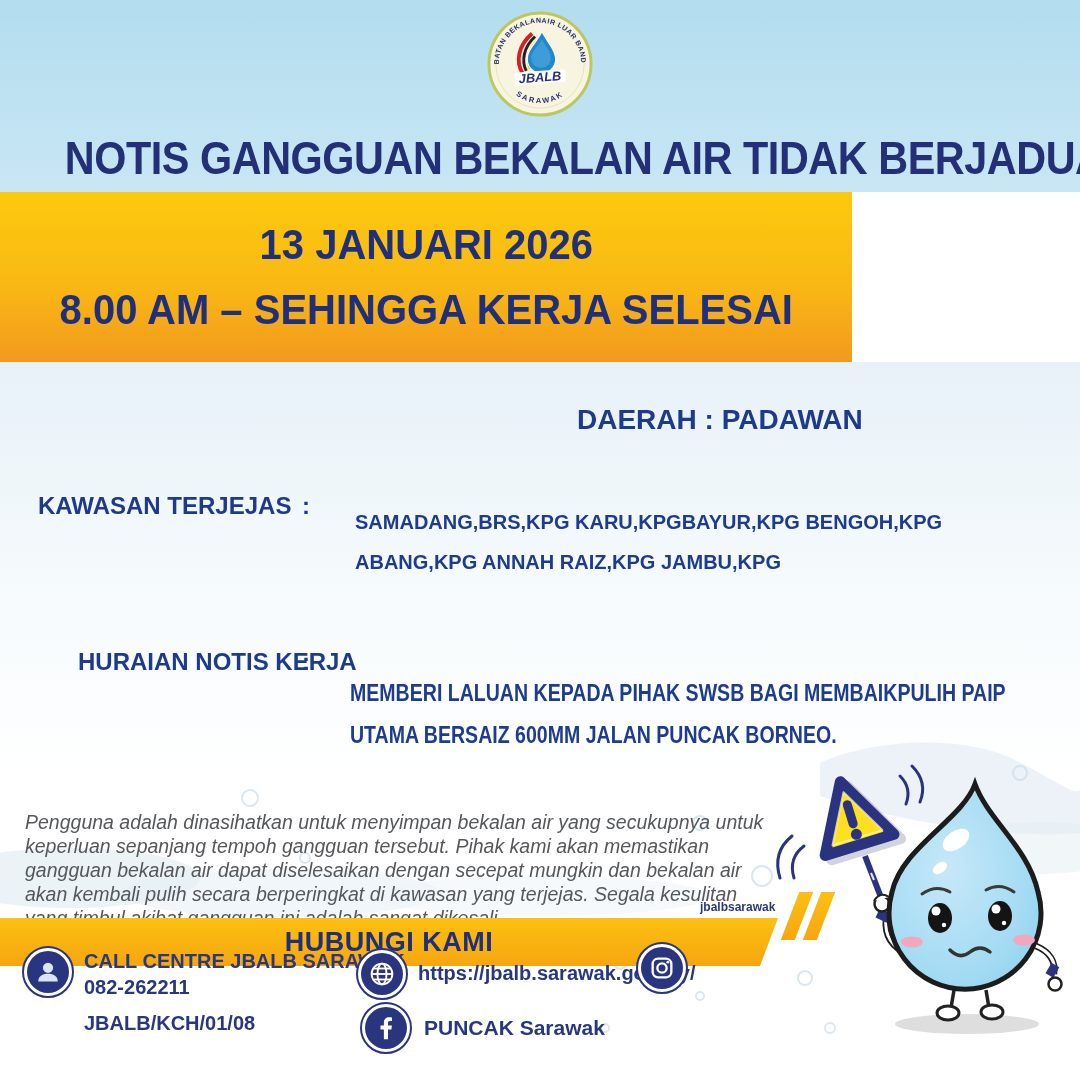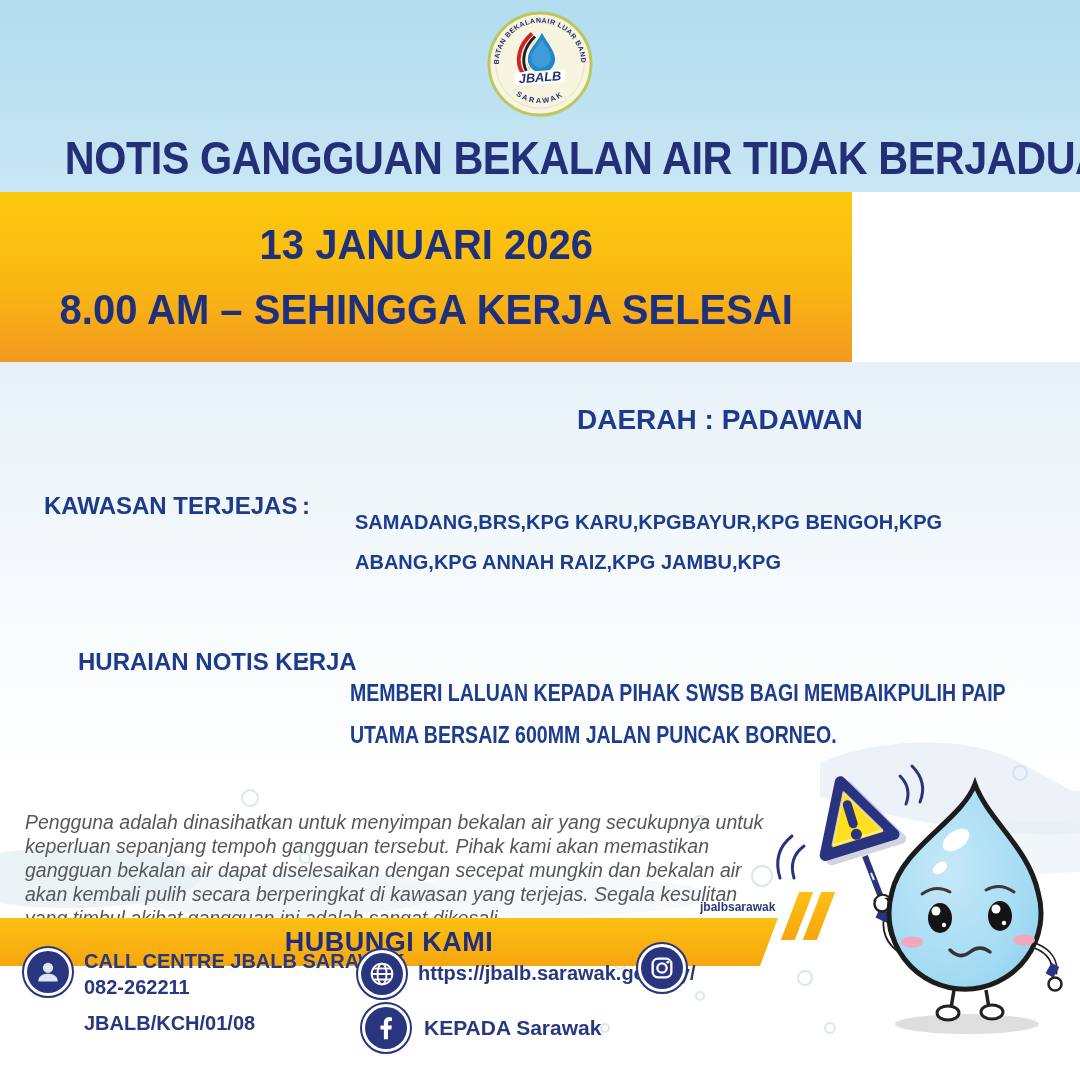--- a/index.html
+++ b/index.html
@@ -20,21 +20,21 @@
           display:flex;flex-direction:column;align-items:center;justify-content:center;gap:16px;}
   .banner .line{font-size:43px;font-weight:bold;color:#1e2f7c;transform:scaleX(.93);white-space:nowrap;}
 
   
   .body-bg{top:362px;left:0;width:1080px;height:718px;
            background:linear-gradient(180deg,#e7f1f8 0%,#f5fafc 30%,#ffffff 58%);}
   .navy{color:#1d3a8c;font-weight:bold;}
   .region-bahagian{top:404px;left:168px;font-size:28px;}
   .region-daerah{top:404px;left:577px;font-size:28px;}
   .sec-label{font-size:24px;}
-  .kawasan-label{top:492px;left:44px;text-align:center;}
+  .kawasan-label{top:492px;left:38px;text-align:center;}
   .kawasan-colon{top:492px;left:302px;}
   .areas{top:502px;left:355px;width:600px;font-size:20px;font-weight:bold;color:#1e3c8e;line-height:40px;}
   .huraian-label{top:648px;left:38px;margin-left:40px;}
   .huraian-colon{top:648px;left:302px;}
   .worklines{top:672px;left:350px;width:660px;font-size:23px;font-weight:bold;color:#1e3c8e;line-height:42px;}
   .workline{transform:scaleX(.85);transform-origin:left center;white-space:nowrap;}
 
   .advisory{top:790px;left:25px;width:758px;font-size:19.5px;font-style:italic;color:#55575b;
             line-height:24px;z-index:2;}
 
@@ -170,21 +170,21 @@
   </div>
   <div class="abs foot-txt" style="top:962px;left:418px;font-size:20px">https://jbalb.sarawak.gov.my/</div>
 
   <div class="abs ic-ring" style="top:1002px;left:360px">
     <div class="ic-fill">
       <svg width="30" height="30" viewBox="0 0 24 24">
         <path d="M13.6,21 L13.6,13.2 L16.3,13.2 L16.7,10 L13.6,10 L13.6,8 C13.6,7.1 14,6.4 15.3,6.4 L16.8,6.4 L16.8,3.5 C16.5,3.4 15.5,3.3 14.4,3.3 C12,3.3 10.3,4.8 10.3,7.6 L10.3,10 L7.6,10 L7.6,13.2 L10.3,13.2 L10.3,21 Z" fill="#ffffff"></path>
       </svg>
     </div>
   </div>
-  <div class="abs foot-txt" style="top:1016px;left:424px;font-size:21px">KEPADA Sarawak</div>
+  <div class="abs foot-txt" style="top:1016px;left:424px;font-size:21px">PUNCAK Sarawak</div>
 
   <div class="abs ic-ring" style="top:942px;left:636px">
     <div class="ic-fill">
       <svg width="28" height="28" viewBox="0 0 24 24" fill="none" stroke="#ffffff" stroke-width="2">
         <rect x="4" y="4" width="16" height="16" rx="4.5"></rect>
         <circle cx="12" cy="12" r="4"></circle>
         <circle cx="17" cy="7" r="1.2" fill="#ffffff" stroke="none"></circle>
       </svg>
     </div>
   </div>

